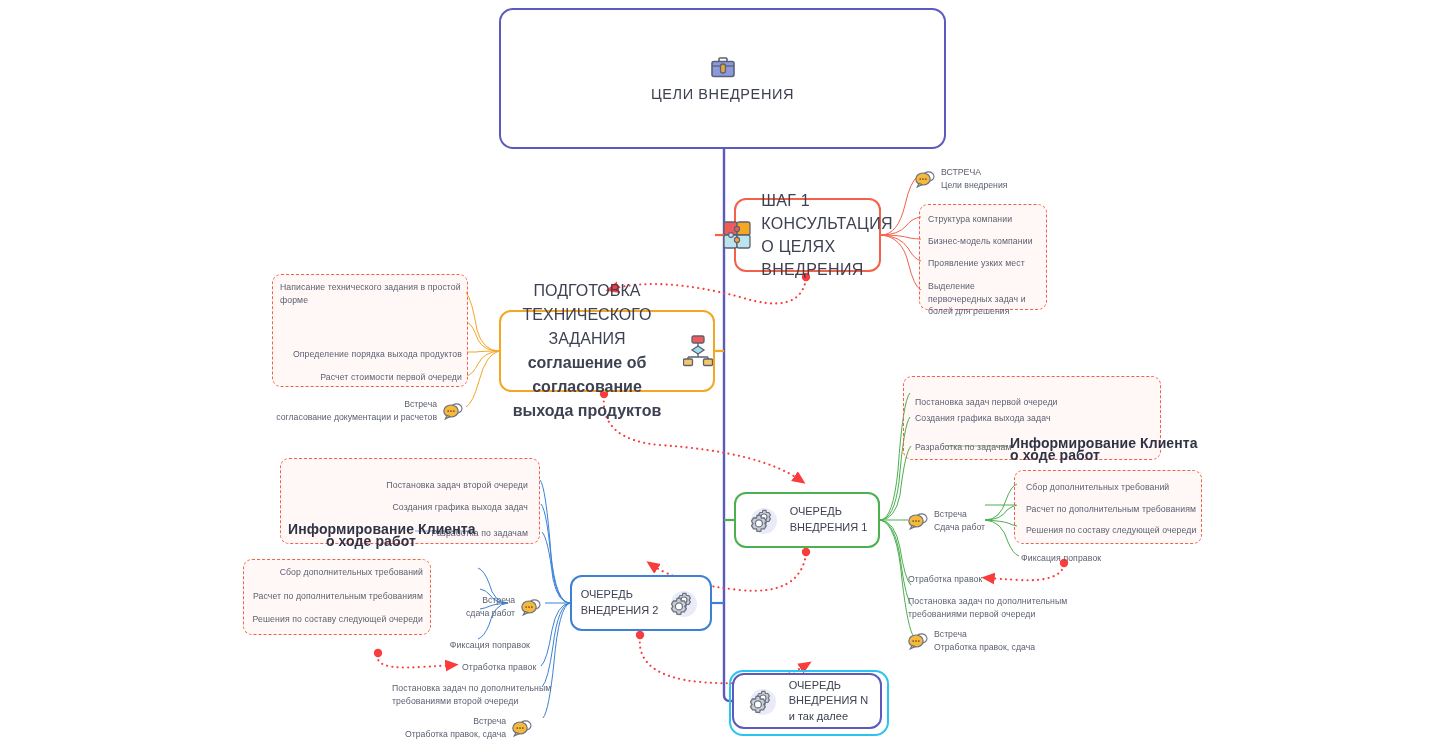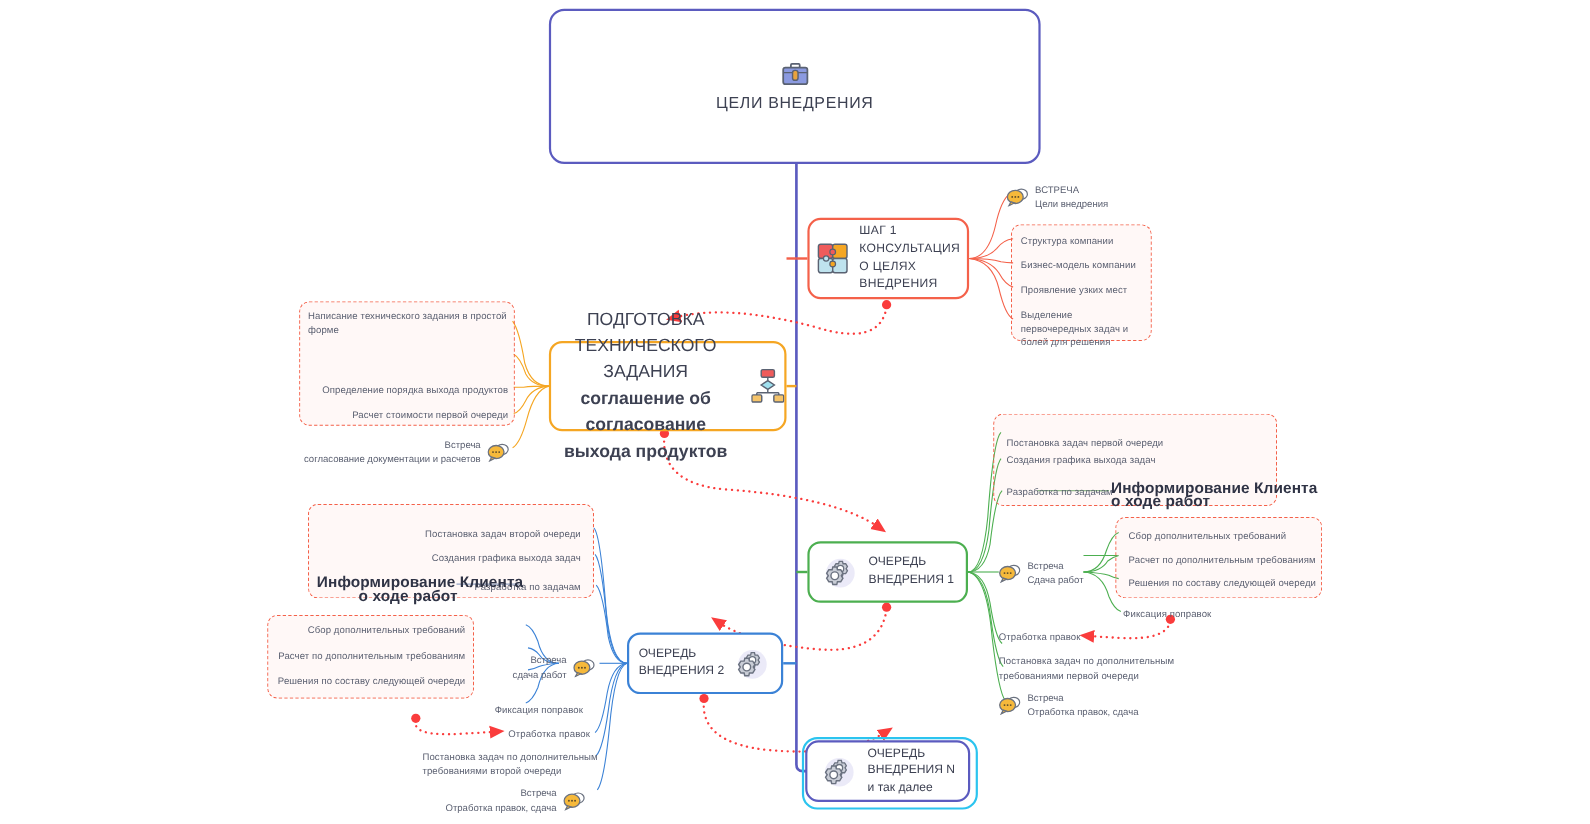--- a/index.html
+++ b/index.html
@@ -14,21 +14,21 @@
 
   
   #root-node{left:499px;top:8px;width:447px;height:141px;border:2px solid #5b5bbf;
              border-radius:14px;flex-direction:column;padding:8px 14px;}
   #root-node .rt-title{font-size:14.5px;letter-spacing:.6px;color:#3d4152;margin-top:6px;}
   #root-node .rt-sub{font-size:14px;font-weight:bold;color:#3d4152;line-height:1.5;
                      text-align:center;margin-top:14px;}
 
   
   #step1-node{left:734px;top:198px;width:147px;height:74px;border:2.5px solid #f4614a;}
-  #step1-node .lines{font-size:11px;line-height:1.45;color:#3d4152;letter-spacing:.3px;}
+  #step1-node .lines{font-size:16px;line-height:1.45;color:#3d4152;letter-spacing:.3px;}
 
   
   #tz-node{left:499px;top:310px;width:216px;height:82px;border:2.5px solid #f5a623;
            flex-direction:row;}
   #tz-node .tz-text{font-size:16px;line-height:1.5;color:#3d4152;text-align:center;}
   #tz-node .tz-text .b{font-weight:bold;}
 
   
   #q1-node{left:734px;top:492px;width:146px;height:56px;border:2.2px solid #4caf50;}
   #q1-node .lines{font-size:11px;line-height:1.45;}
@@ -382,21 +382,21 @@
       </svg>
     </span>
     <div class="mtext">
       <div>Встреча</div>
       <div>сдача работ</div>
     </div>
   </div>
 
   <div class="leaf r" style="left:330px;top:639px;width:200px;">Фиксация поправок</div>
   <div class="leaf" style="left:462px;top:661px;">Отработка правок</div>
-  <div class="leaf wrap" style="left:384px;top:682px;width:168px;">Постановка задач по дополнительным требованиями второй очереди</div>
+  <div class="leaf wrap" style="left:392px;top:682px;width:168px;">Постановка задач по дополнительным требованиями второй очереди</div>
 
   <div class="meet rev" style="left:405px;top:715px;">
     <span>
       <svg class="icon-svg" width="20" height="18" viewBox="0 0 20 18">
         <ellipse cx="13.5" cy="6.5" rx="5.5" ry="4.6" fill="#fff" stroke="#6b7280" stroke-width="1.1"></ellipse>
         <ellipse cx="8" cy="9" rx="7.2" ry="6" fill="#f6b93b" stroke="#6b7280" stroke-width="1.2"></ellipse>
         <path d="M4,13.5 L2.2,17 L7.2,14.5 z" fill="#f6b93b" stroke="#6b7280" stroke-width="1.1"></path>
         <circle cx="5.2" cy="9" r="0.85" fill="#5a4a2a"></circle>
         <circle cx="8" cy="9" r="0.85" fill="#5a4a2a"></circle>
         <circle cx="10.8" cy="9" r="0.85" fill="#5a4a2a"></circle>

